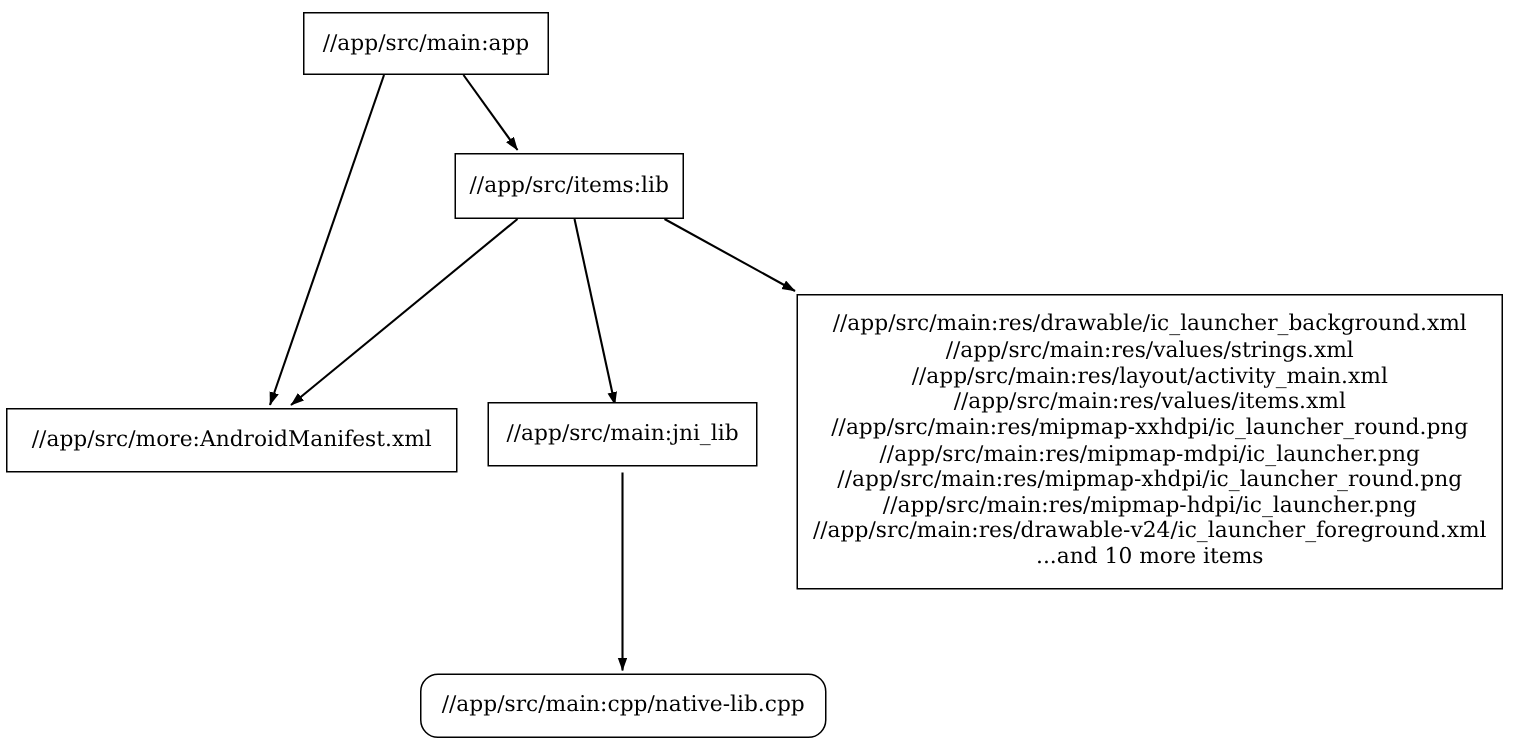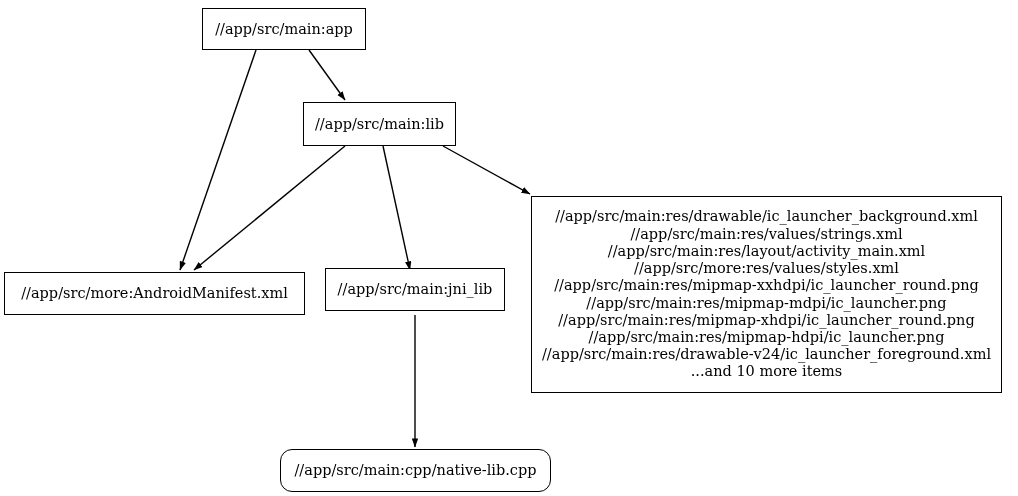--- a/index.html
+++ b/index.html
@@ -83,41 +83,41 @@
     <line x1="443" y1="146" x2="530" y2="194" stroke="#000000" stroke-width="1.4" marker-end="url(#arrowhead)"></line>
 
     <line x1="415" y1="315" x2="415" y2="447" stroke="#000000" stroke-width="1.4" marker-end="url(#arrowhead)"></line>
   </svg>
 
   <div class="node" id="node-app">
     <span class="node-label">//app/src/main:app</span>
   </div>
 
   <div class="node" id="node-lib">
-    <span class="node-label">//app/src/main:lib</span>
+    <span class="node-label">//app/src/items:lib</span>
   </div>
 
   <div class="node" id="node-manifest">
     <span class="node-label">//app/src/more:AndroidManifest.xml</span>
   </div>
 
   <div class="node" id="node-jni">
     <span class="node-label">//app/src/main:jni_lib</span>
   </div>
 
   <div class="node" id="node-cpp">
     <span class="node-label">//app/src/main:cpp/native-lib.cpp</span>
   </div>
 
   <div class="node multiline" id="node-res-group">
     <span class="node-label">
       <span class="node-line">//app/src/main:res/drawable/ic_launcher_background.xml</span>
       <span class="node-line">//app/src/main:res/values/strings.xml</span>
       <span class="node-line">//app/src/main:res/layout/activity_main.xml</span>
-      <span class="node-line">//app/src/more:res/values/styles.xml</span>
+      <span class="node-line">//app/src/main:res/values/items.xml</span>
       <span class="node-line">//app/src/main:res/mipmap-xxhdpi/ic_launcher_round.png</span>
       <span class="node-line">//app/src/main:res/mipmap-mdpi/ic_launcher.png</span>
       <span class="node-line">//app/src/main:res/mipmap-xhdpi/ic_launcher_round.png</span>
       <span class="node-line">//app/src/main:res/mipmap-hdpi/ic_launcher.png</span>
       <span class="node-line">//app/src/main:res/drawable-v24/ic_launcher_foreground.xml</span>
       <span class="node-line">...and 10 more items</span>
     </span>
   </div>
 
 </div>

